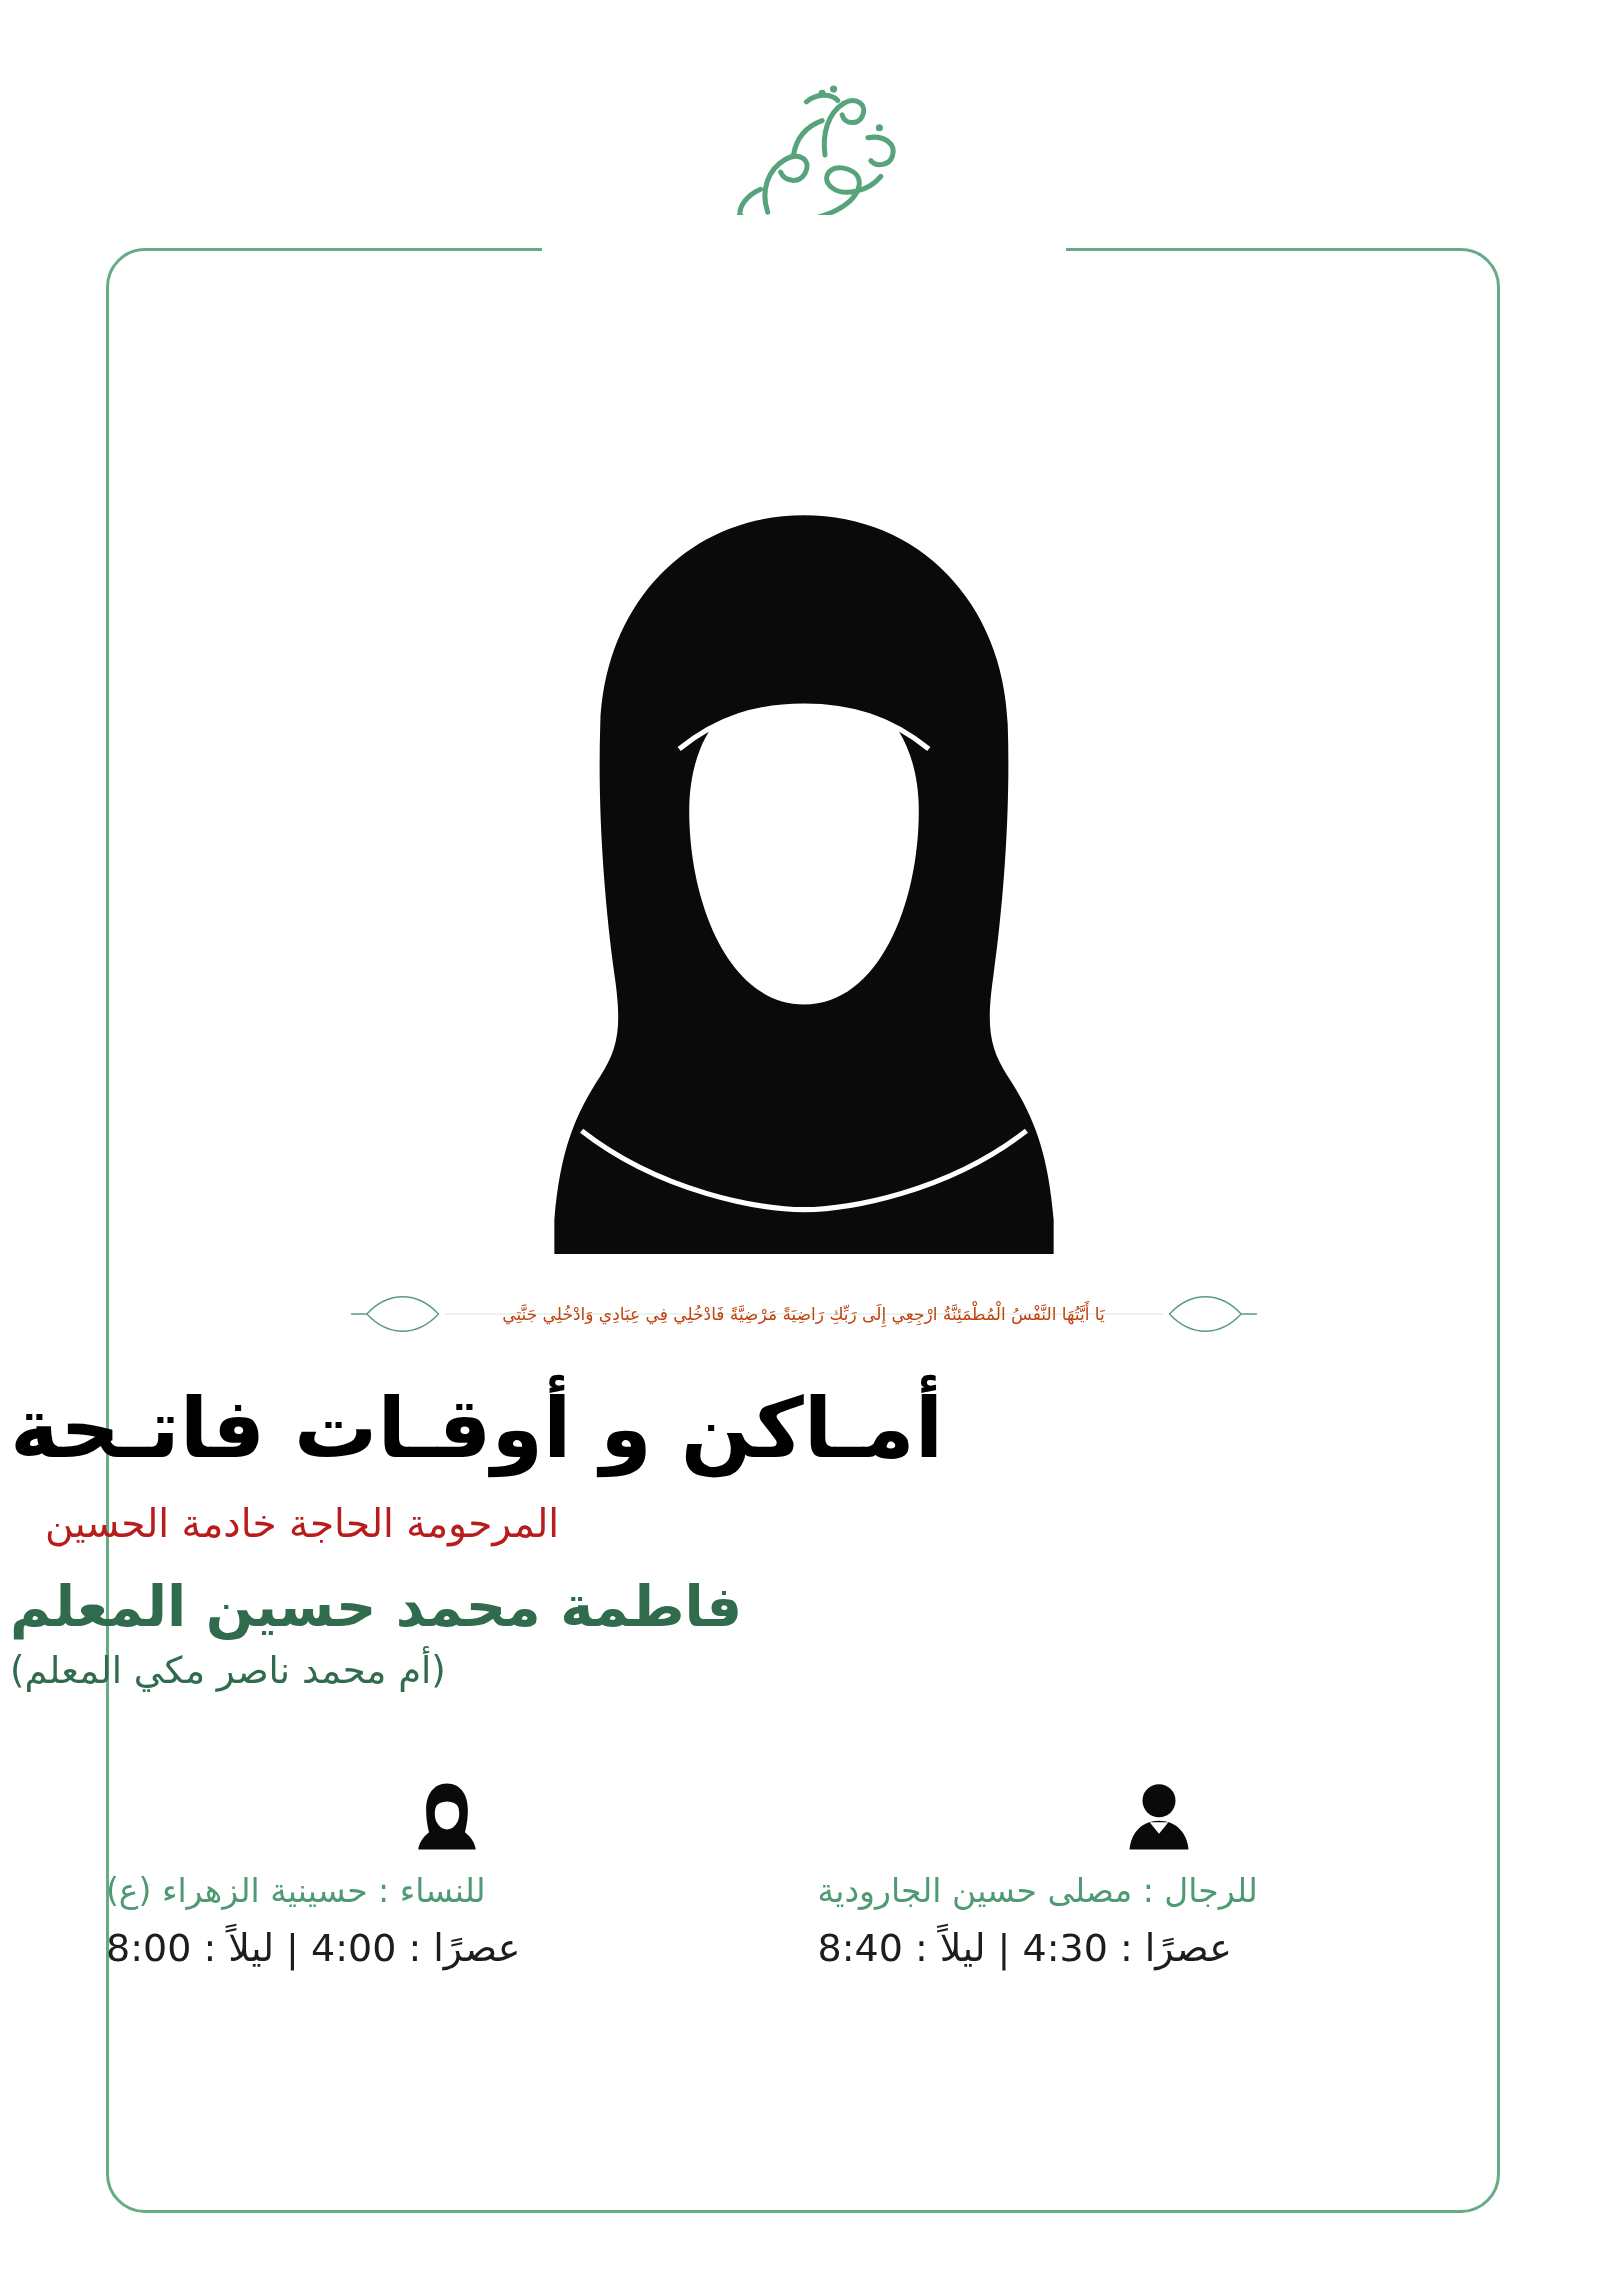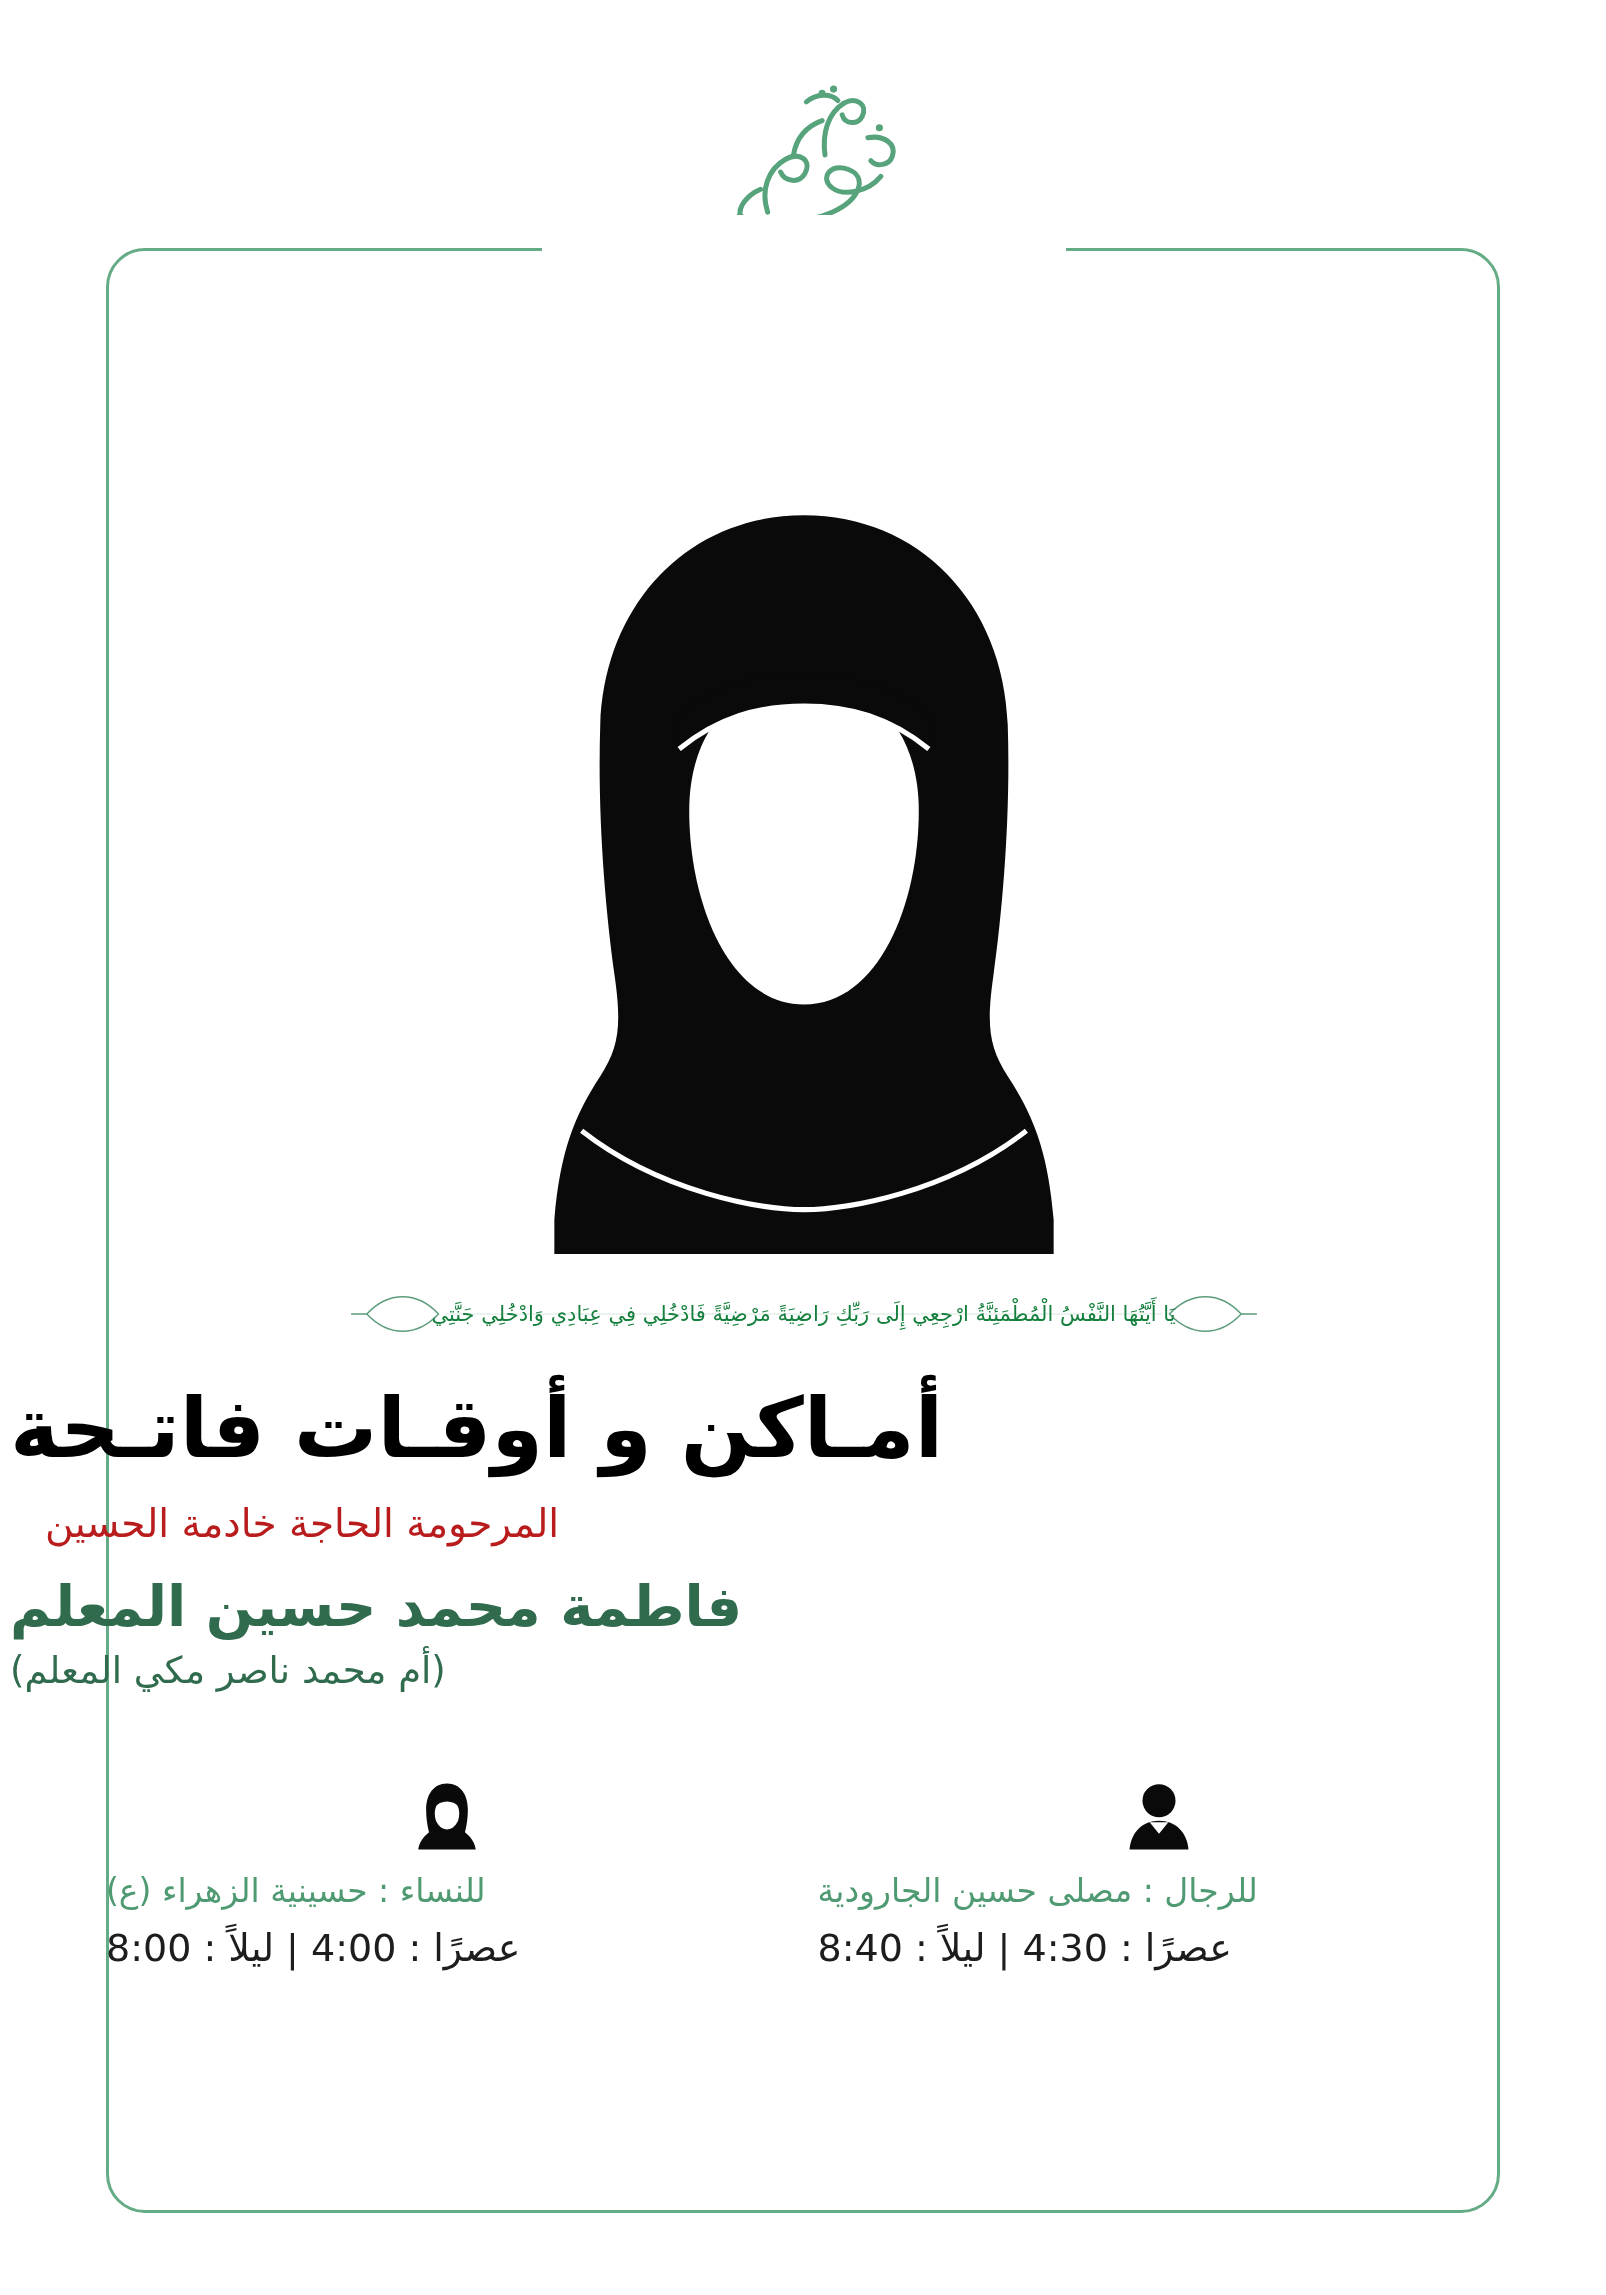--- a/index.html
+++ b/index.html
@@ -69,22 +69,22 @@
     left: 50%;
     transform: translateX(-50%);
     width: 933px;
     height: 93px;
     display: flex;
     align-items: center;
     justify-content: center;
   }
   .ayah-text {
     font-family: "DejaVu Sans", sans-serif;
-    font-size: 21px;
-    color: #15803d;
+    font-size: 17px;
+    color: #c2410c;
     white-space: nowrap;
     letter-spacing: -0.7px;
     direction: rtl;
   }
 
   
   .headings {
     position: absolute;
     top: 1381px;
     left: 10px;

